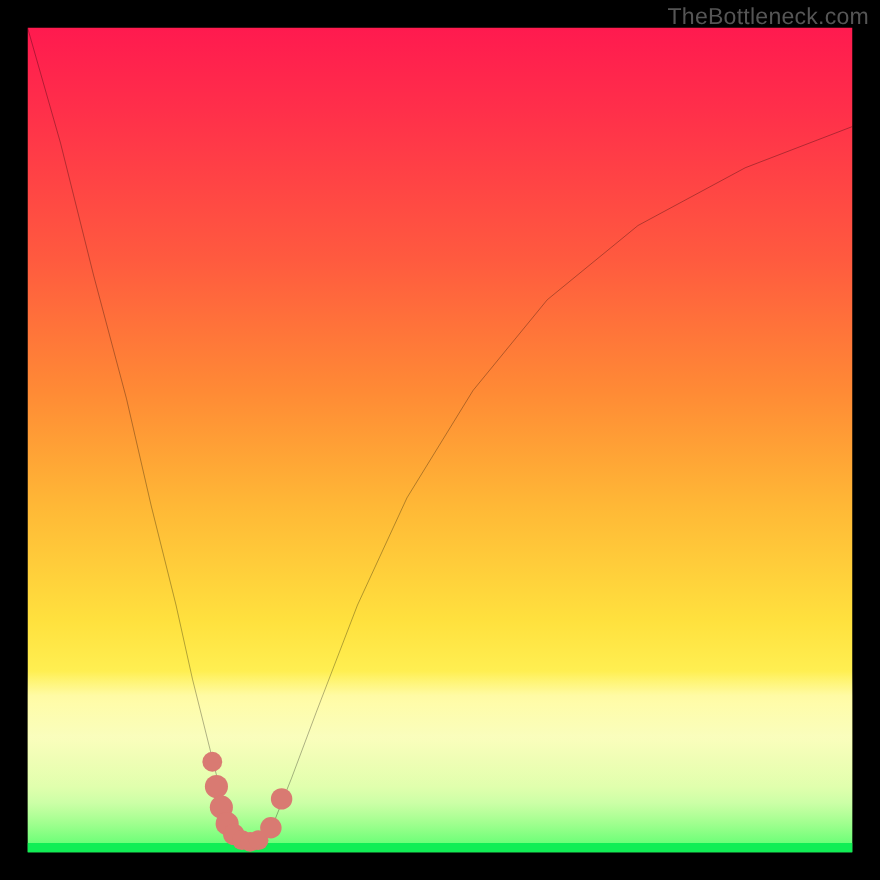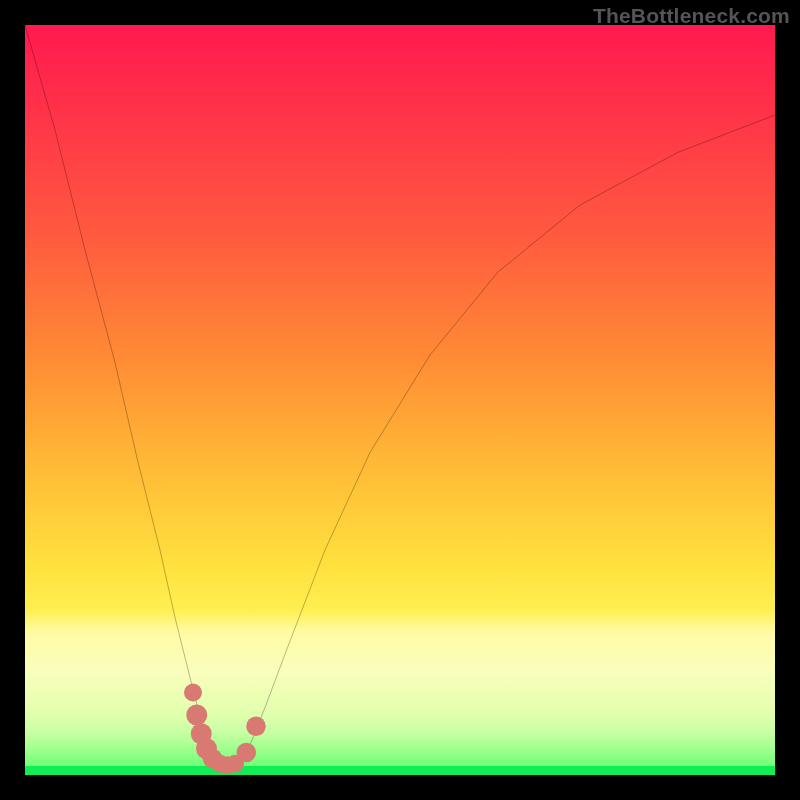--- a/index.html
+++ b/index.html
@@ -57,21 +57,21 @@
     inset: 0;
     width: 100%;
     height: 100%;
   }
   .watermark {
     position: absolute;
     top: 4px;
     right: 10px;
     color: #555;
     font-size: 21px;
-    font-weight: 700;
+    font-weight: 400;
     letter-spacing: 0.2px;
   }
   .marker {
     fill: #d97a72;
     stroke: none;
   }
 </style>
 </head>
 <body>
 

